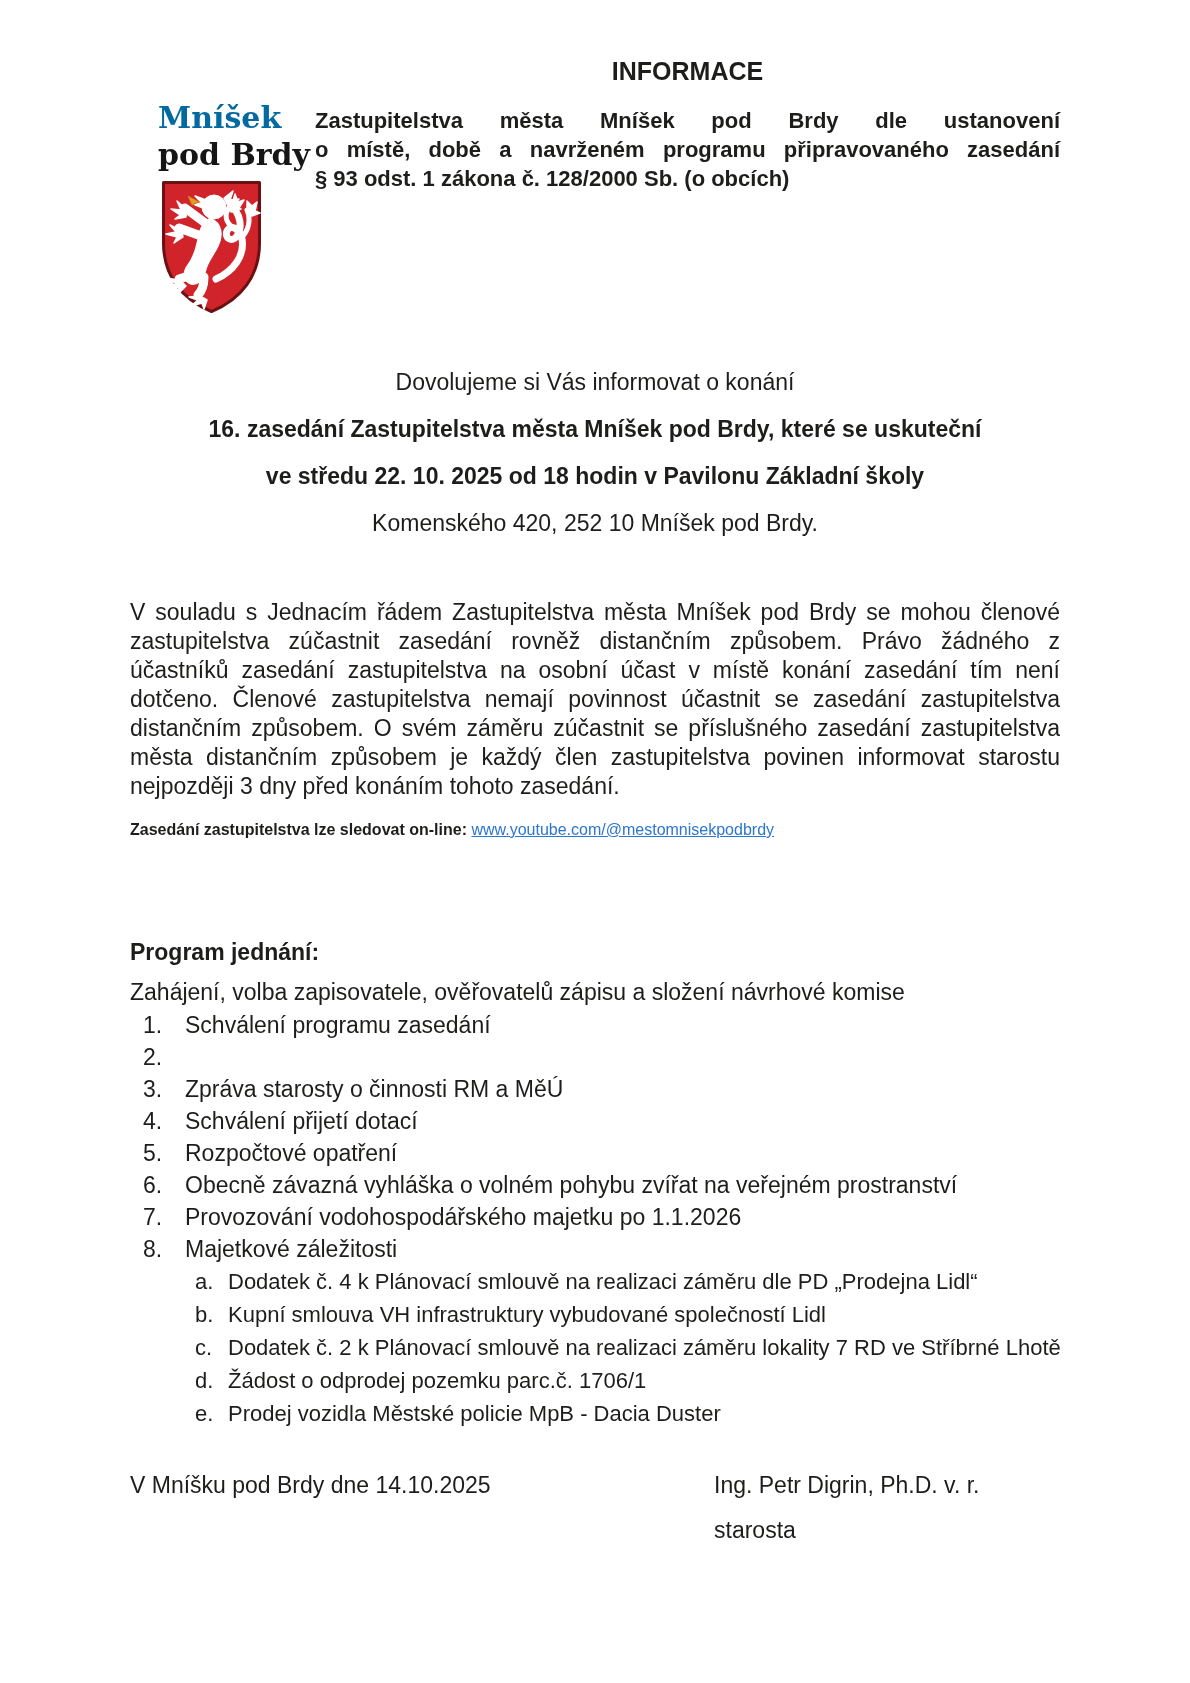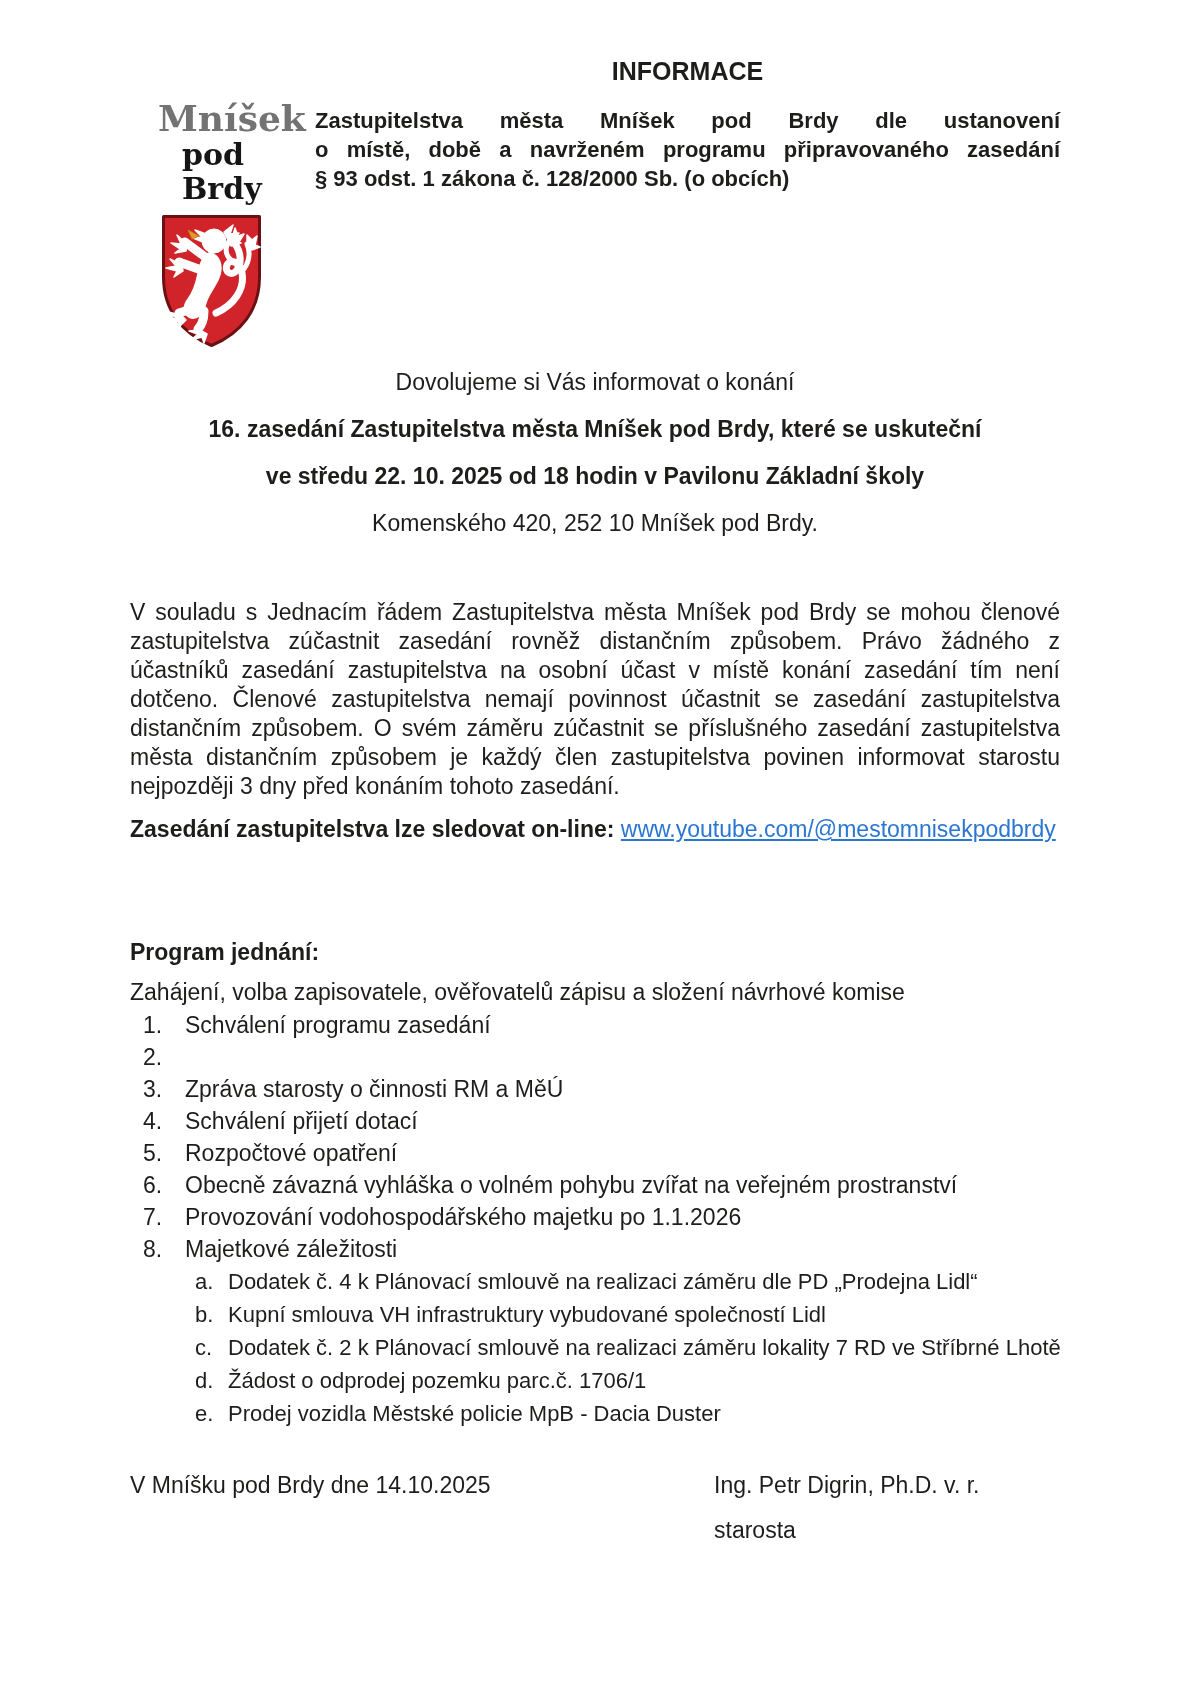--- a/index.html
+++ b/index.html
@@ -10,26 +10,26 @@
     background: #ffffff;
     font-family: "Liberation Sans", sans-serif;
     color: #1d1d1b;
     overflow: hidden;
   }
 
   
   .logo { position: absolute; left: 158px; top: 98px; width: 160px; }
   .wm1 {
     font-family: "DejaVu Serif", serif;
-    font-weight: bold; font-size: 36px; line-height: 40px; color: #737373;
+    font-weight: bold; font-size: 30px; line-height: 40px; color: #0369a1;
     letter-spacing: 0px;
   }
   .wm2 {
     font-family: "DejaVu Serif", serif;
-    font-weight: bold; font-size: 30px; line-height: 34px; color: #151515; margin-left: 24px;
+    font-weight: bold; font-size: 30px; line-height: 34px; color: #151515;
   }
   .shield { display: block; margin-top: 5px; }
 
   
   .header-text { position: absolute; left: 315px; top: 0; width: 745px; }
   .doc-title {
     margin-top: 57px; text-align: center;
     font-weight: bold; font-size: 25px; line-height: 29px;
   }
   .subtitle { margin-top: 20px; font-weight: bold; font-size: 22px; line-height: 29px; }
@@ -40,21 +40,21 @@
   .center-block .line { line-height: 30px; margin-bottom: 17px; font-size: 23px; }
   .center-block .bold { font-weight: bold; }
 
   
   .paragraph {
     position: absolute; left: 130px; top: 598px; width: 930px;
     font-size: 23px; line-height: 29px; text-align: justify;
   }
 
   
-  .online-line { position: absolute; left: 130px; top: 815px; width: 930px; font-size: 23px; line-height: 29px; }
+  .online-line { position: absolute; left: 130px; top: 815px; width: 930px; font-size: 16px; line-height: 29px; }
   .online-line .lbl { font-weight: bold; }
   .online-line a { color: #2a76d2; text-decoration: underline; }
 
   
   .agenda { position: absolute; left: 130px; top: 938px; width: 930px; }
   .agenda-heading { font-weight: bold; font-size: 23px; line-height: 29px; }
   .agenda-lead { margin-top: 11px; font-size: 23px; line-height: 29px; }
   .agenda-list { margin-top: 2px; }
   .agenda-row { display: flex; line-height: 32px; font-size: 23px; }
   .agenda-row .num { width: 42px; margin-left: 13px; flex: 0 0 auto; }

